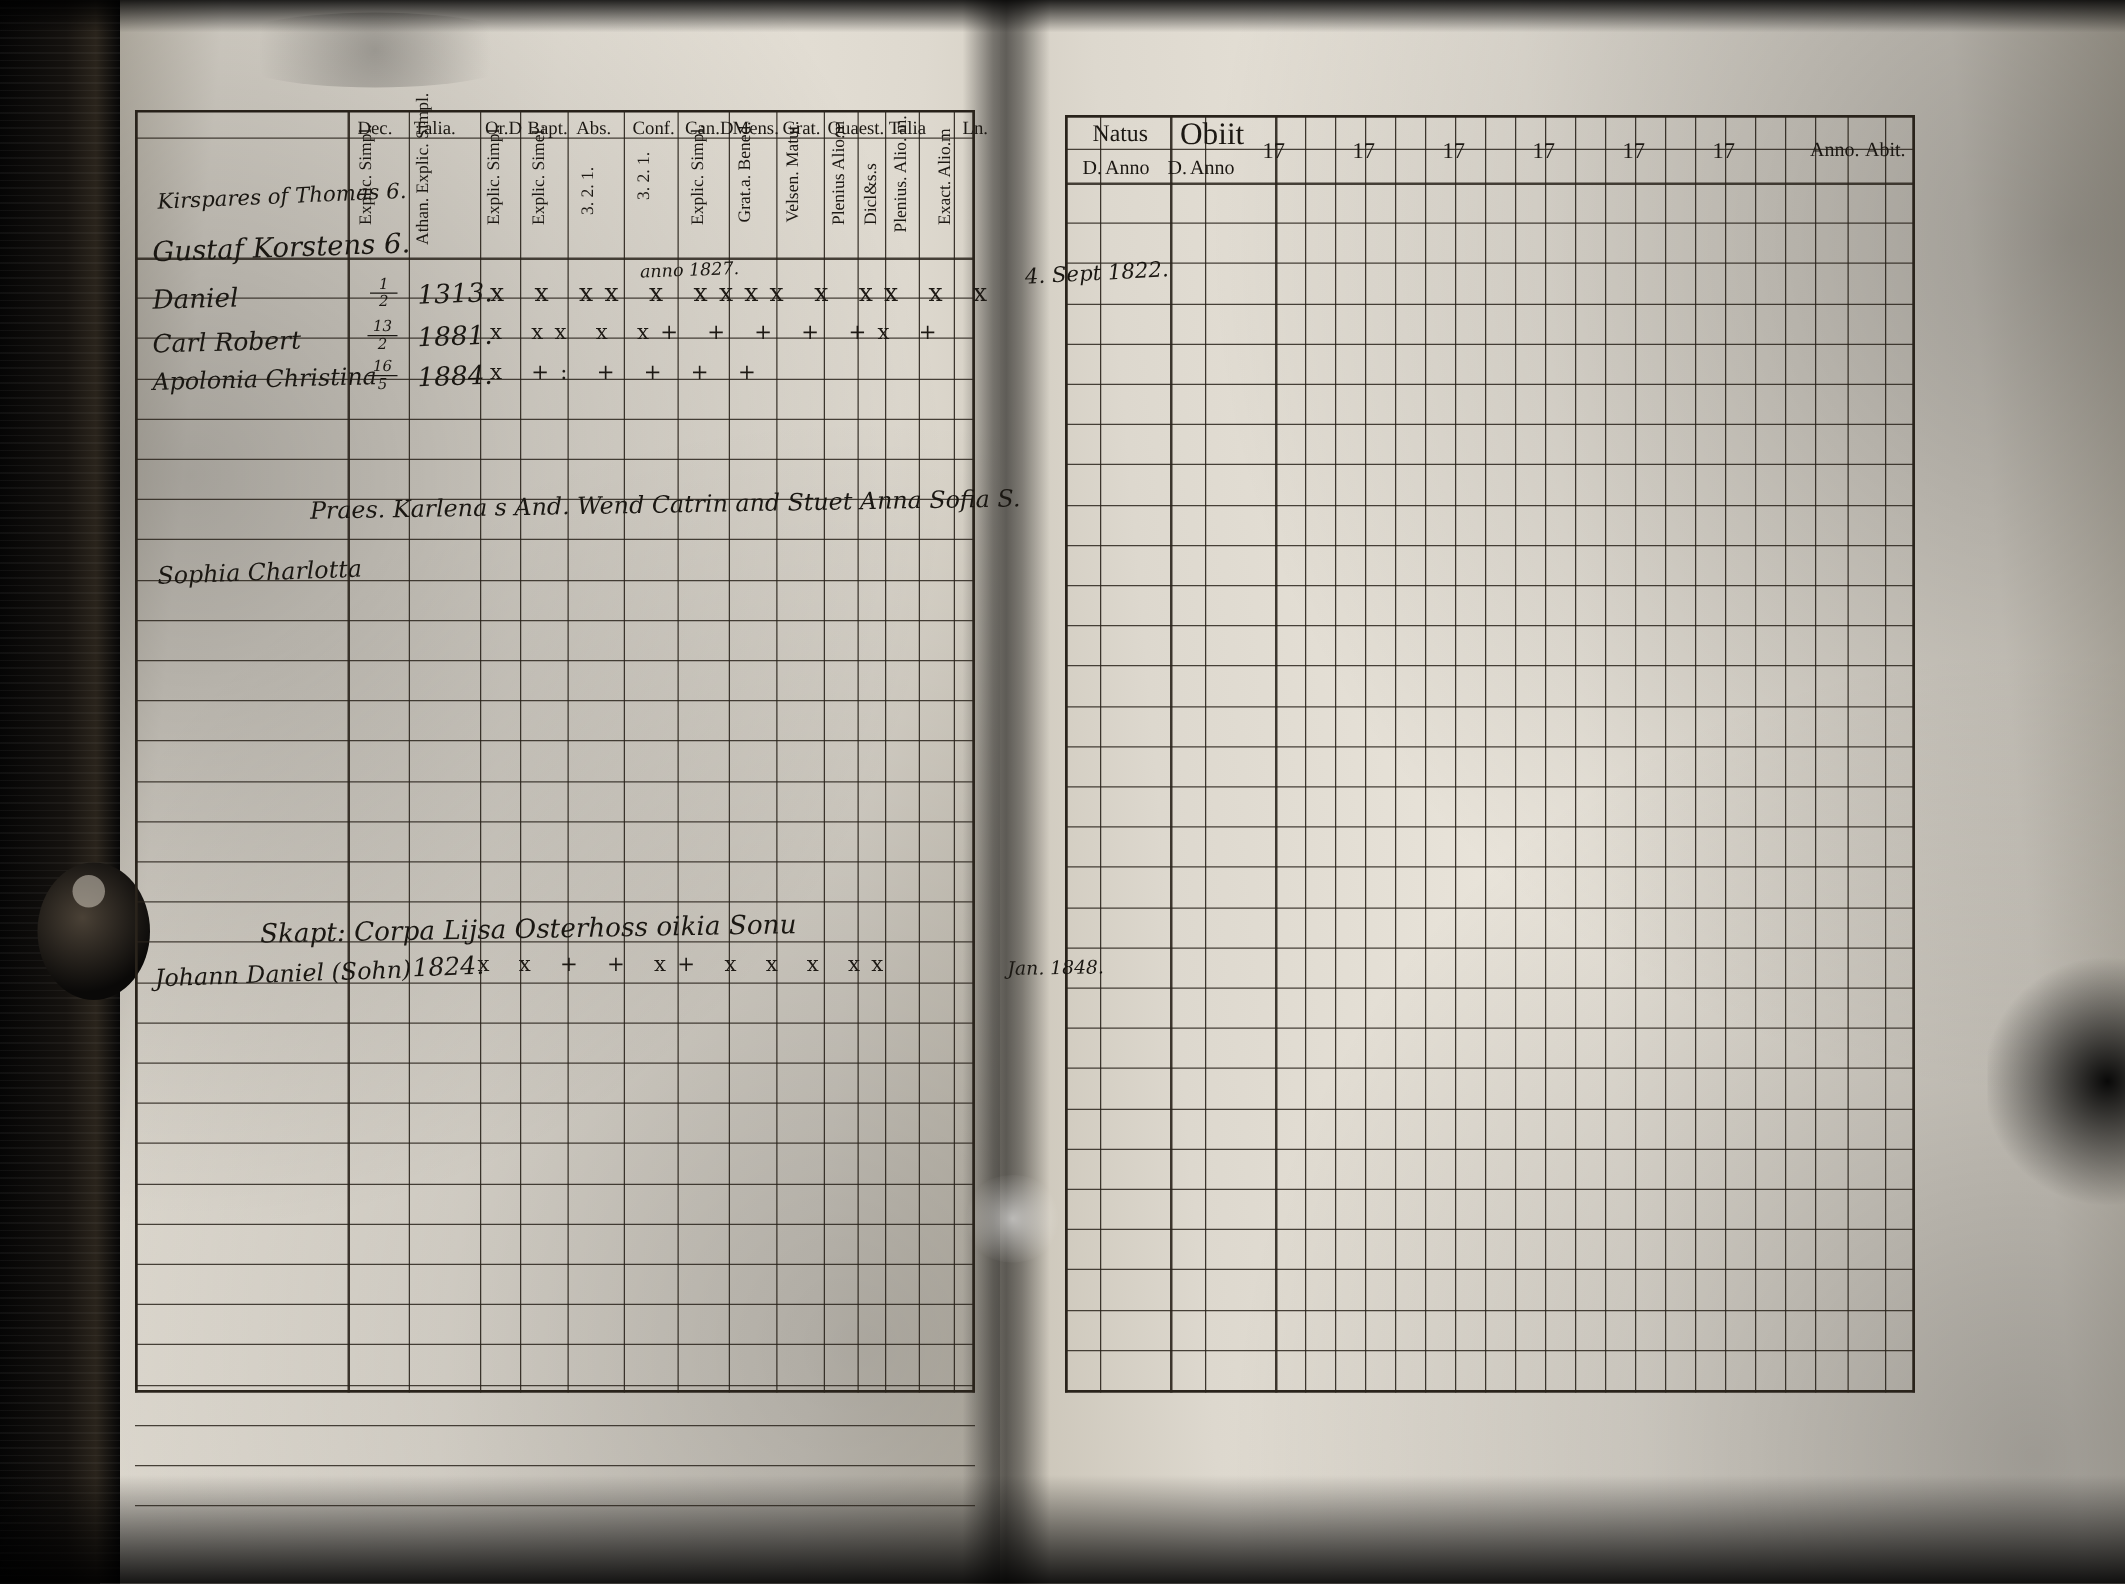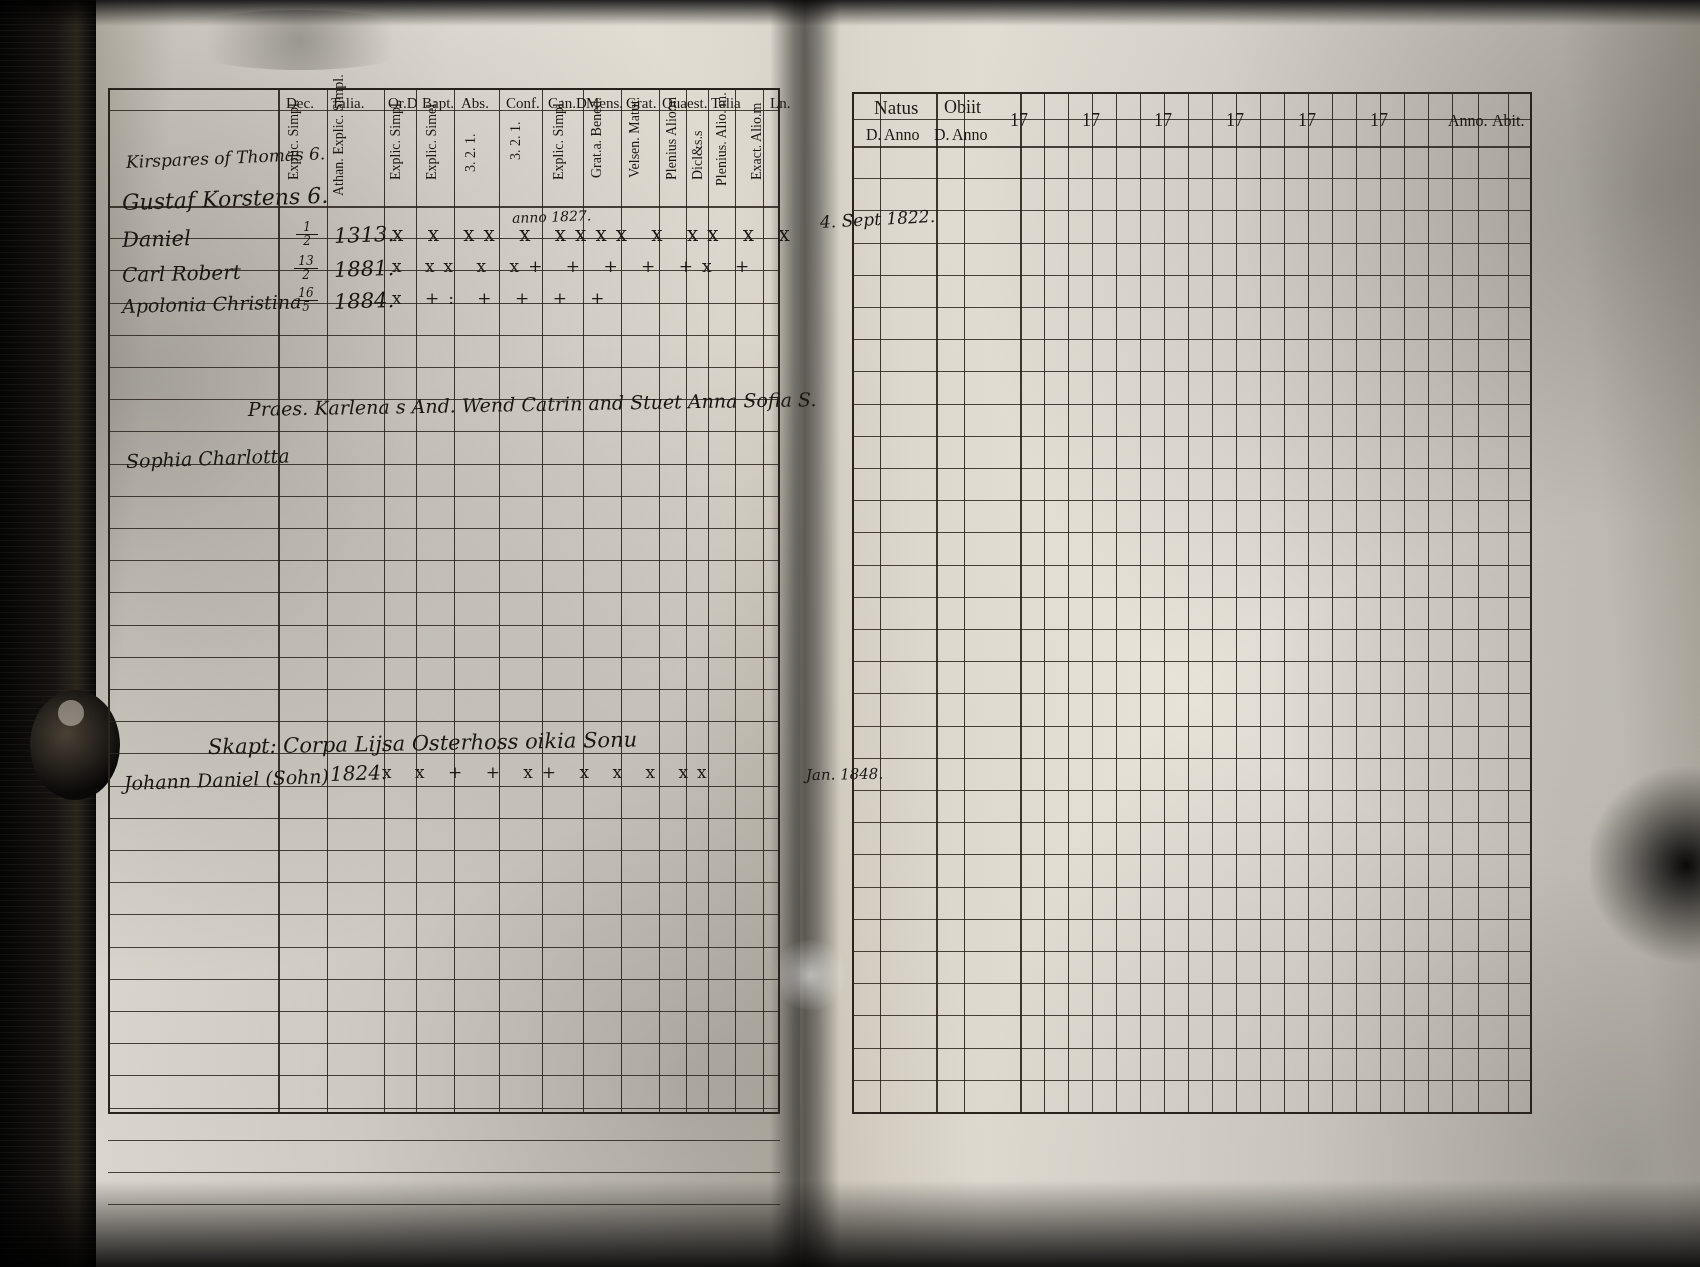--- a/index.html
+++ b/index.html
@@ -248,21 +248,21 @@
   <div class="colhead vert" style="left:508px;top:160px;">3. 2. 1.</div>
   <div class="colhead vert" style="left:551px;top:180px;">Explic. Simpl.</div>
   <div class="colhead vert" style="left:589px;top:178px;">Grat.a. Bened.</div>
   <div class="colhead vert" style="left:627px;top:178px;">Velsen. Matut.</div>
   <div class="colhead vert" style="left:664px;top:180px;">Plenius Alio.m</div>
   <div class="colhead vert" style="left:690px;top:180px;">Dicl&amp;s.s</div>
   <div class="colhead vert" style="left:714px;top:186px;">Plenius. Alio. m.</div>
   <div class="colhead vert" style="left:749px;top:180px;">Exact. Alio.m</div>
 
   <div class="colhead" style="left:874px;top:100px;font-size:19px;">Natus</div>
-  <div class="colhead" style="left:944px;top:100px;font-size:18px;">Obiit</div>
+  <div class="colhead" style="left:944px;top:100px;font-size:25px;">Obiit</div>
   <div class="colhead" style="left:1010px;top:113px;font-size:18px;">17</div>
   <div class="colhead" style="left:1082px;top:113px;font-size:18px;">17</div>
   <div class="colhead" style="left:1154px;top:113px;font-size:18px;">17</div>
   <div class="colhead" style="left:1226px;top:113px;font-size:18px;">17</div>
   <div class="colhead" style="left:1298px;top:113px;font-size:18px;">17</div>
   <div class="colhead" style="left:1370px;top:113px;font-size:18px;">17</div>
   <div class="colhead" style="left:1448px;top:113px;font-size:16px;">Anno.</div>
   <div class="colhead" style="left:1492px;top:113px;font-size:16px;text-align:center;">Abit.</div>
 
   <div class="colhead" style="left:866px;top:127px;font-size:16px;">D.</div>

